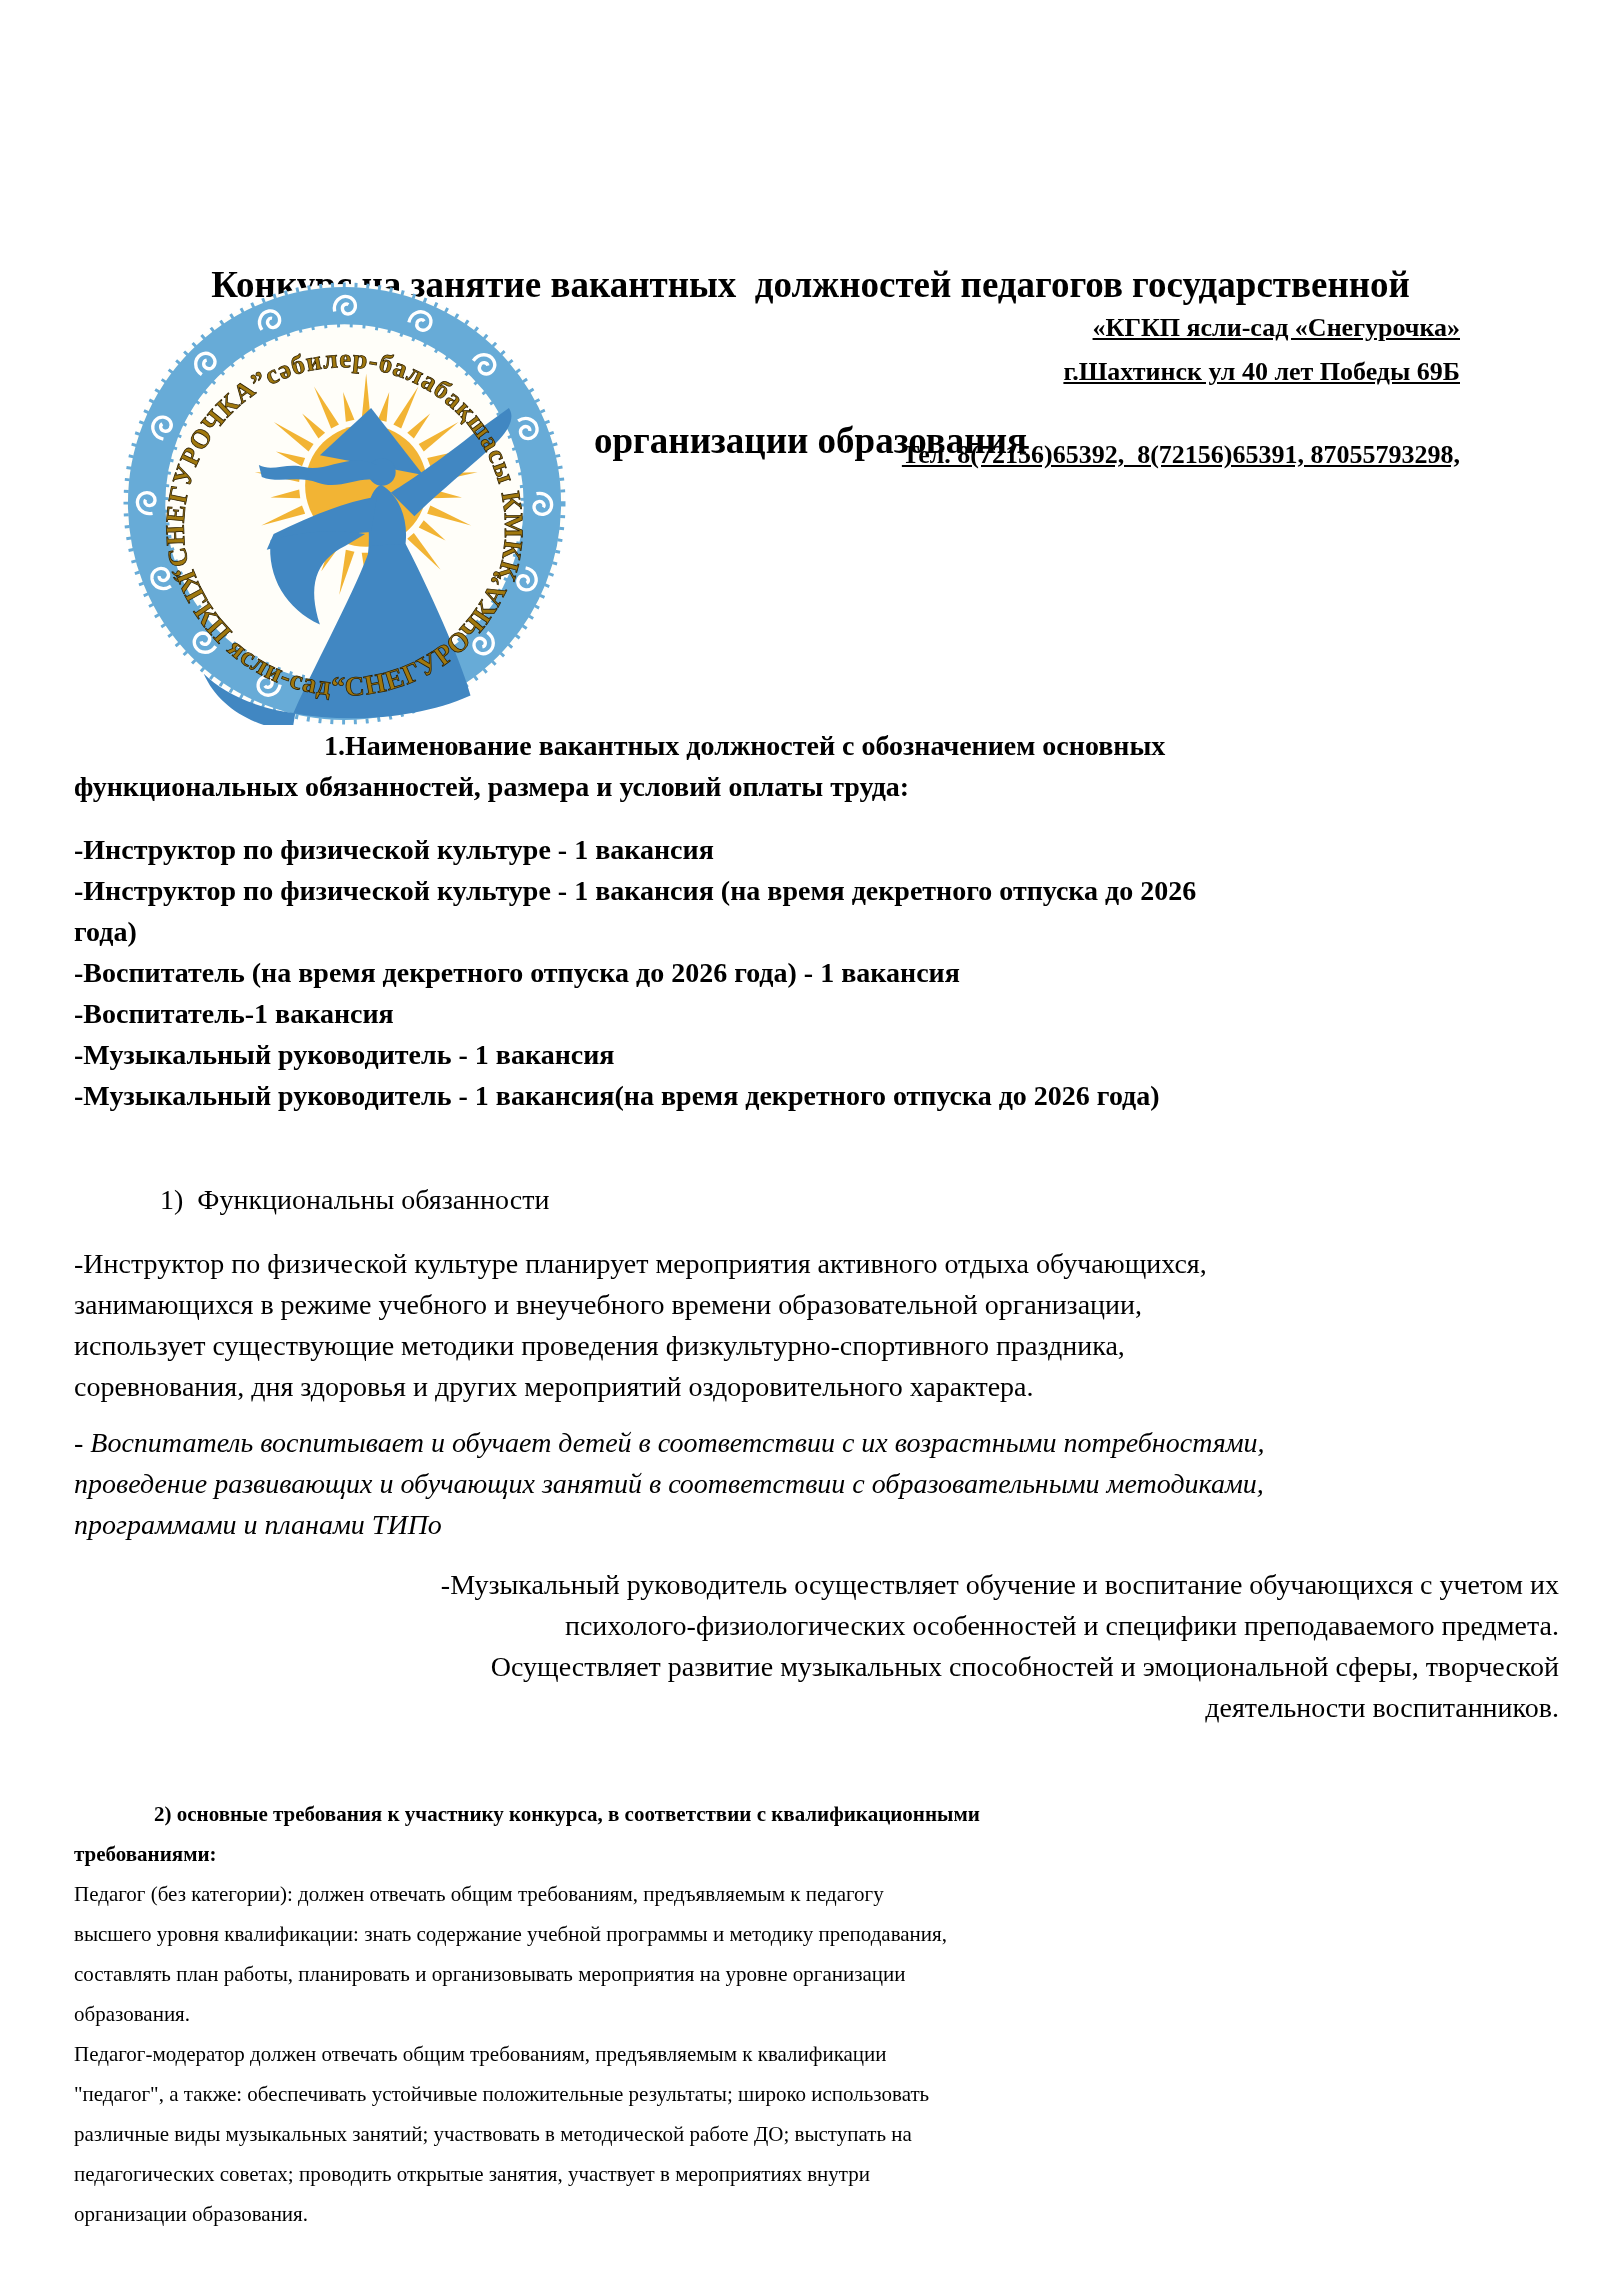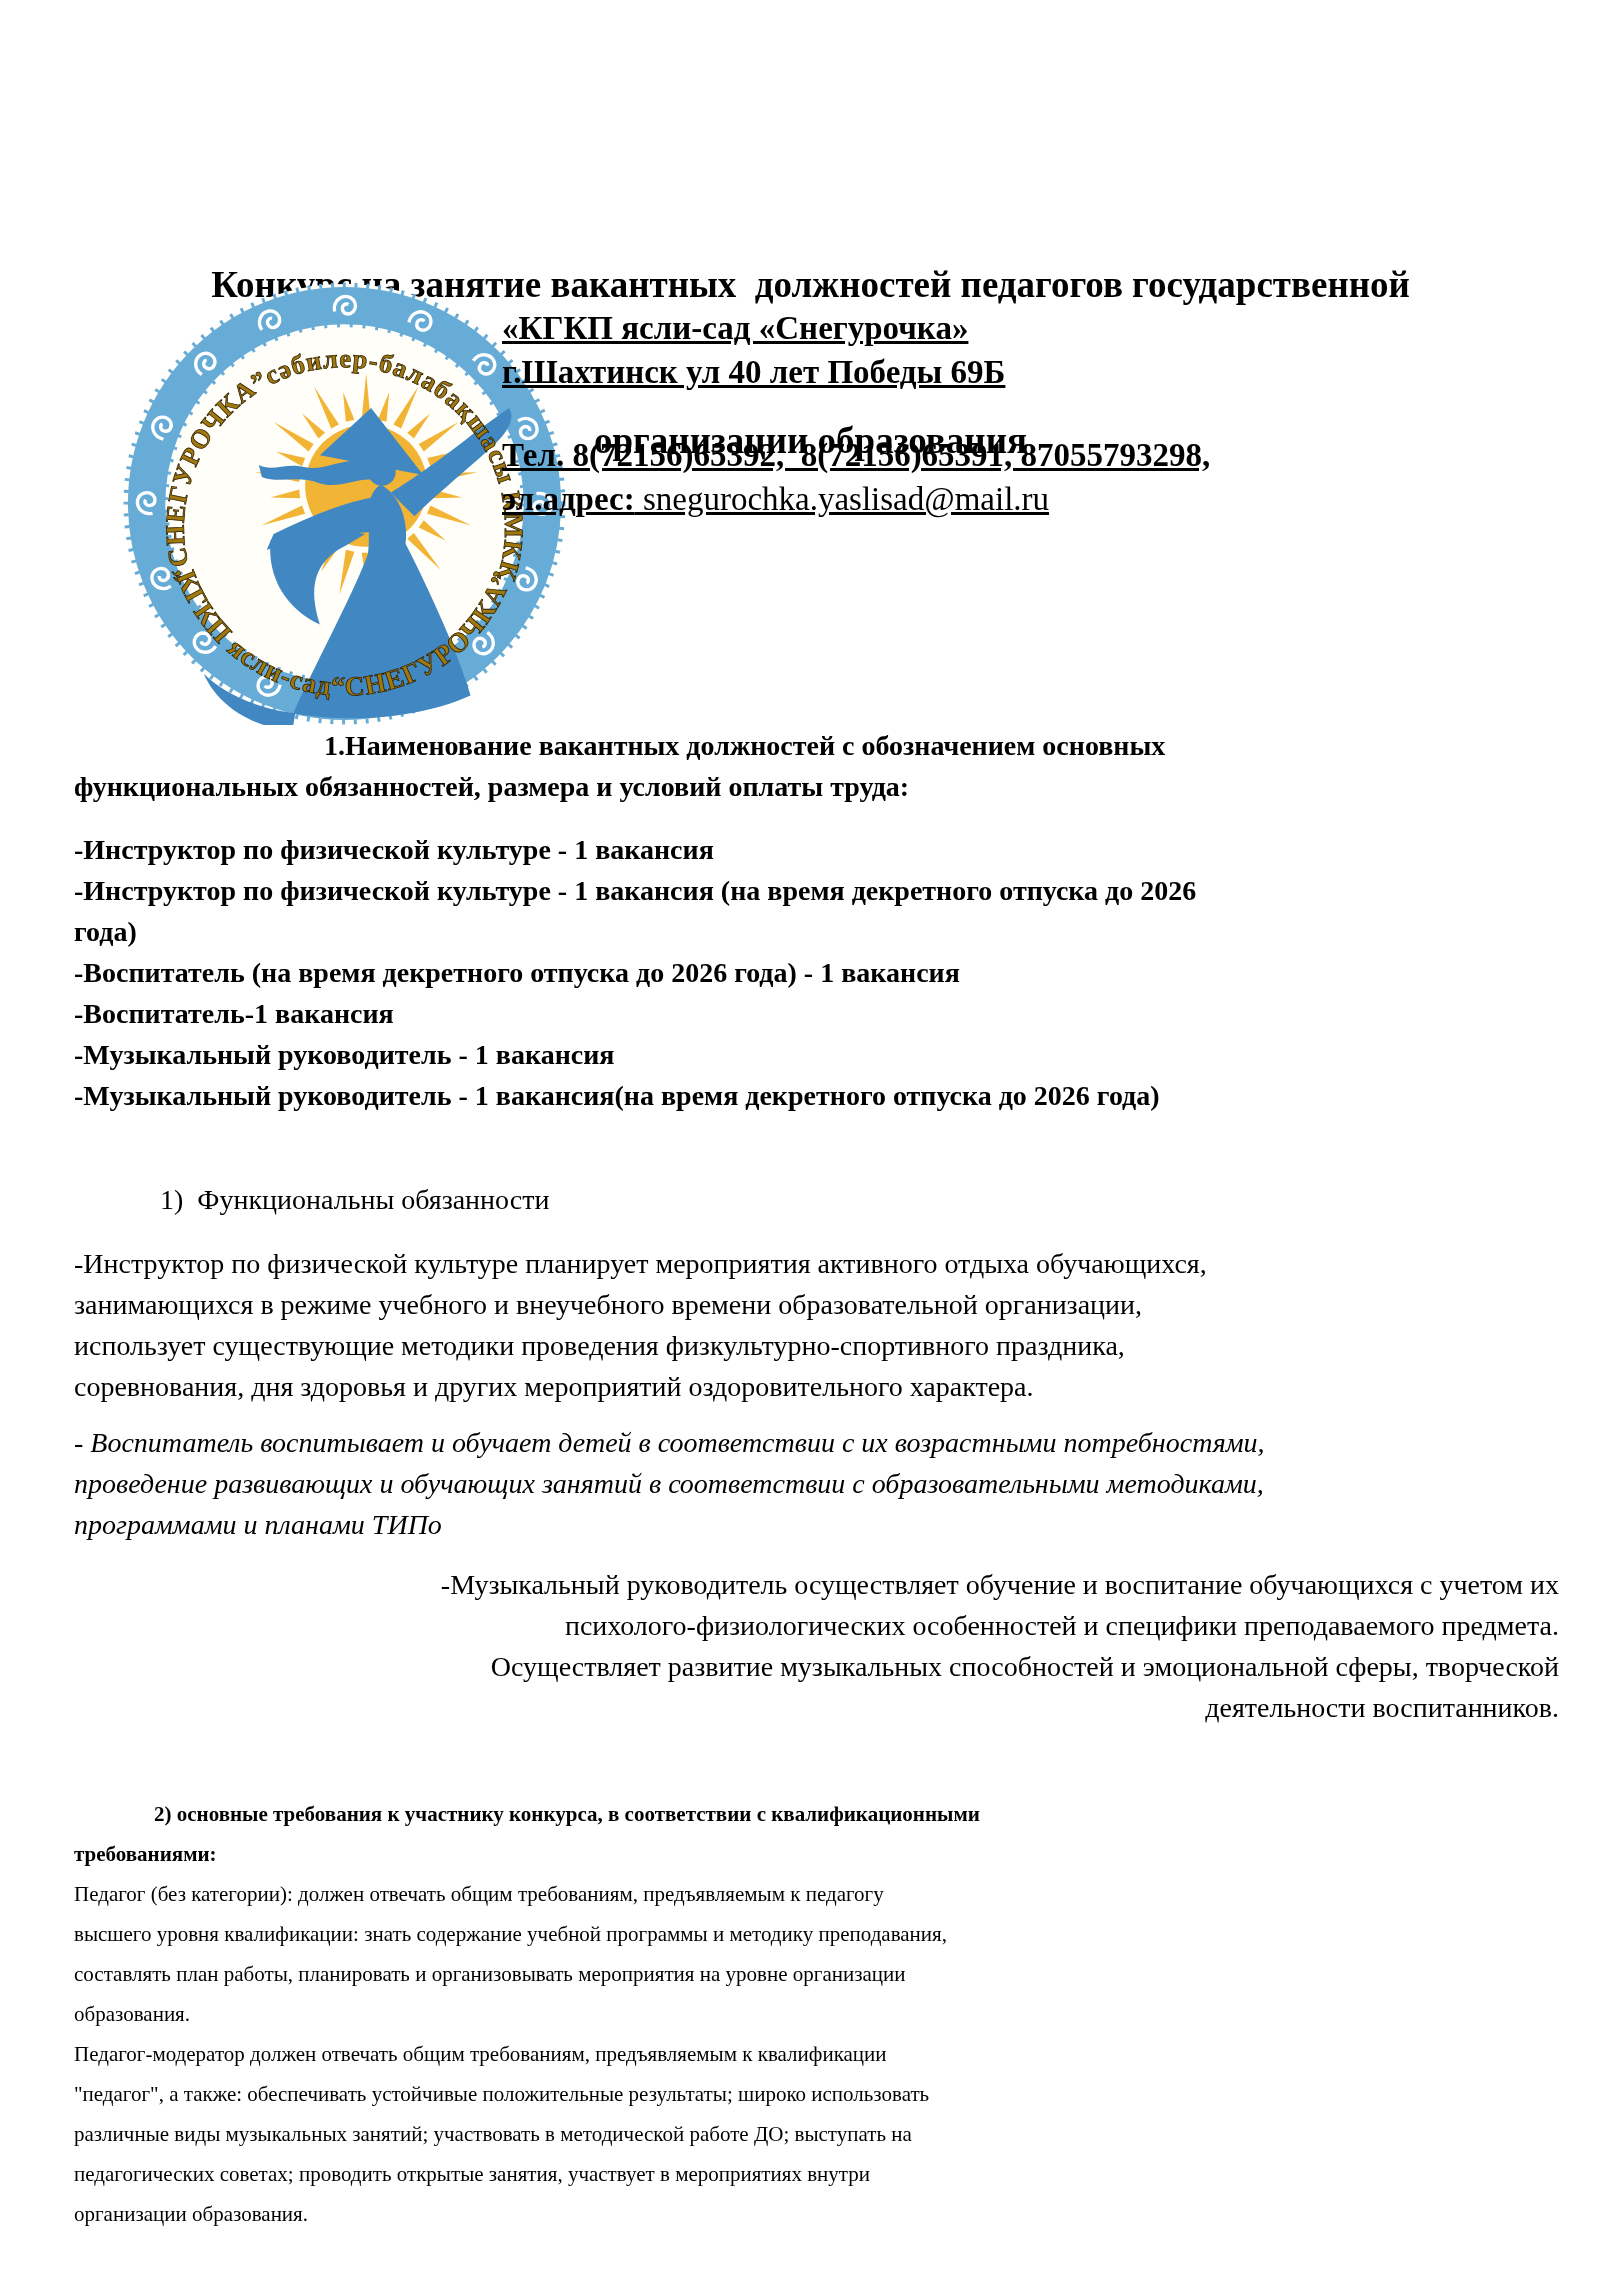--- a/index.html
+++ b/index.html
@@ -12,22 +12,22 @@
   .prewrap{white-space:pre-wrap;}
   .b{font-weight:bold;}
   .u{text-decoration:underline;}
   #doc-title{
     left:0;top:155px;width:1621px;text-align:center;
     font-size:37px;line-height:52px;font-weight:bold;white-space:pre-wrap;
   }
   #logo-wrap{left:123px;top:282px;width:443px;height:443px;}
   #logo-svg{width:443px;height:443px;display:block;}
   #contact-block{
-    left:502px;top:306px;width:931px;text-align:left;
-    font-size:33px;line-height:44px;font-weight:bold;
+    left:529px;top:306px;width:931px;text-align:right;
+    font-size:26px;line-height:44px;font-weight:bold;
   }
   #contact-block .spacer{height:39px;}
   #contact-email .email-value{font-weight:normal;}
   .body-text{font-size:28px;line-height:41px;}
   #section1-heading{left:74px;top:725px;width:1482px;font-weight:bold;text-indent:250px;}
   #vacancy-list{left:74px;top:829px;width:1485px;font-weight:bold;}
   #duties-heading{left:160px;top:1179px;width:1372px;font-weight:normal;}
   #duties-para-1{left:74px;top:1243px;width:1485px;}
   #duties-para-2{left:74px;top:1422px;width:1485px;font-style:italic;}
   #duties-para-3{left:74px;top:1564px;width:1485px;text-align:right;}
@@ -139,21 +139,20 @@
       <text font-size="27" font-weight="bold" fill="#a0780e" stroke="#2a1d00" stroke-width="0.8" letter-spacing="1" font-family="Liberation Serif, DejaVu Serif, serif"><textPath href="#arcTop" startOffset="50%" text-anchor="middle">“СНЕГУРОЧКА”сәбилер-балабақшасы КМКК</textPath></text>
       <text font-size="28" font-weight="bold" fill="#a0780e" stroke="#2a1d00" stroke-width="0.8" letter-spacing="1" font-family="Liberation Serif, DejaVu Serif, serif"><textPath href="#arcBot" startOffset="50%" text-anchor="middle">КГКП ясли-сад“СНЕГУРОЧКА”</textPath></text>
     </svg>
 </div>
 
 <div id="contact-block" class="abs">
   <div class="u">«КГКП ясли-сад «Снегурочка»</div>
   <div class="u">г.Шахтинск ул 40 лет Победы 69Б</div>
   <div class="spacer"></div>
   <div class="u prewrap">Тел. 8(72156)65392,  8(72156)65391, 87055793298,</div>
-  <div class="u" id="contact-email"><span class="b">эл.адрес:</span><span class="email-value prewrap"> snegurochka.yaslisad@mail.ru</span></div>
 </div>
 
 <div id="section1-heading" class="abs body-text prewrap">1.Наименование вакантных должностей с обозначением основных
 функциональных обязанностей, размера и условий оплаты труда:</div>
 
 <div id="vacancy-list" class="abs body-text prewrap">-Инструктор по физической культуре - 1 вакансия
 -Инструктор по физической культуре - 1 вакансия (на время декретного отпуска до 2026
 года)
 -Воспитатель (на время декретного отпуска до 2026 года) - 1 вакансия
 -Воспитатель-1 вакансия

